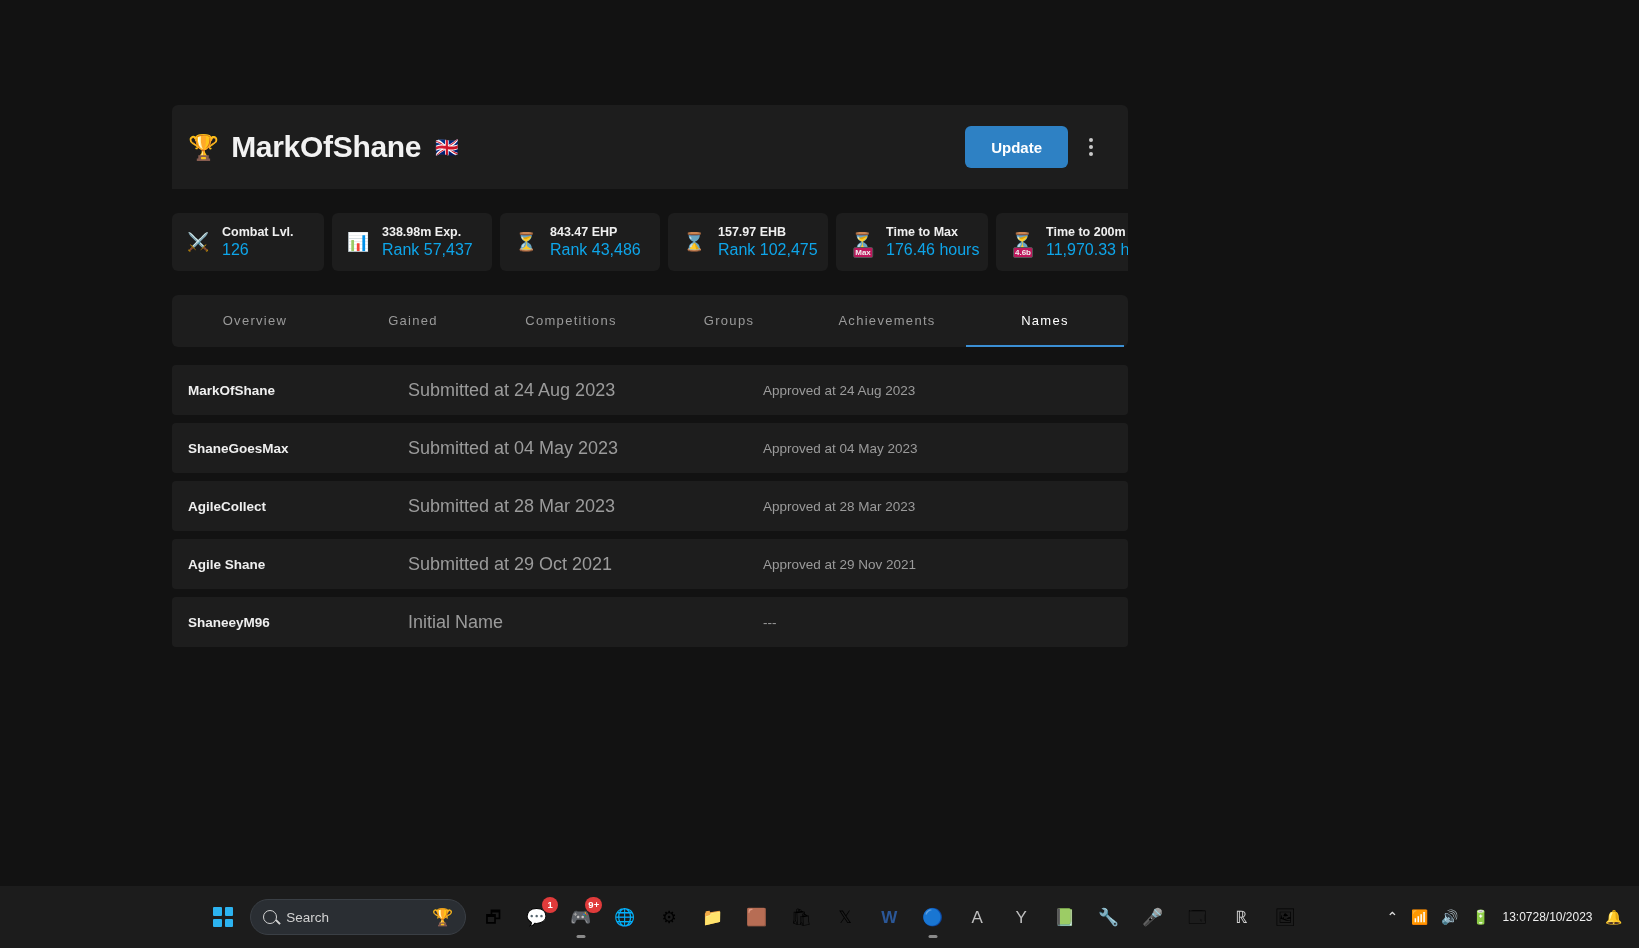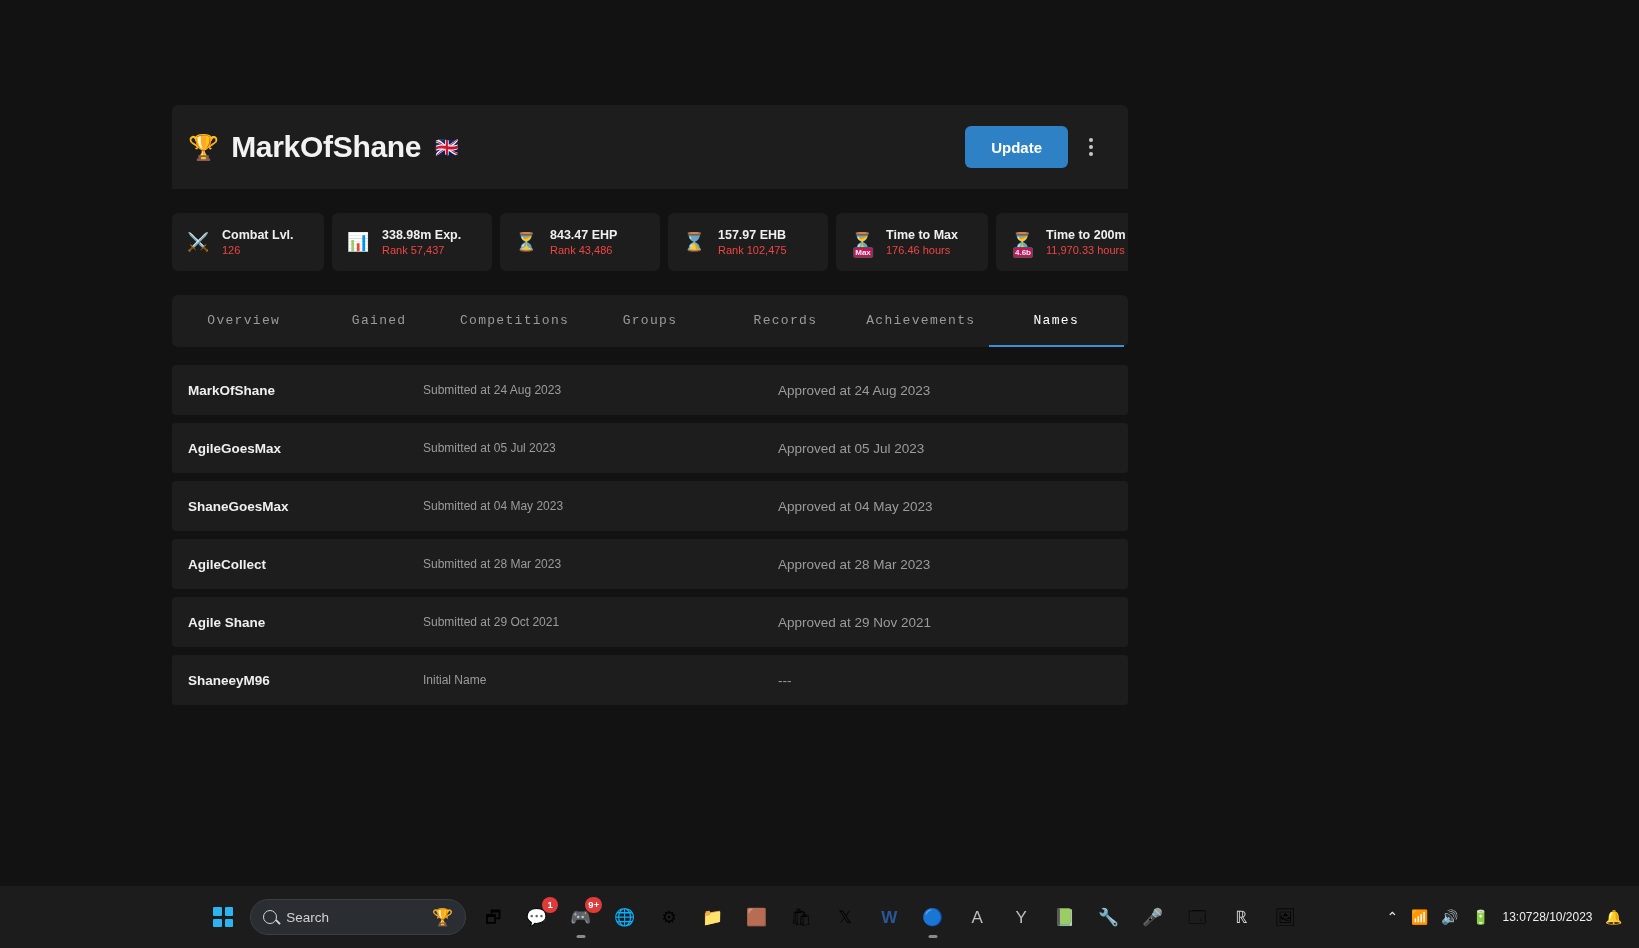--- a/index.html
+++ b/index.html
@@ -106,21 +106,21 @@
     padding: 0 1px;
     line-height: 9px;
     white-space: nowrap;
   }
   .stat-text { display: flex; flex-direction: column; gap: 2px; min-width: 0; }
   .stat-title {
     font-size: 12.5px; font-weight: bold; color: #efefef;
     white-space: nowrap;
   }
   .stat-sub {
-    font-size: 11px; color: #ef4444;
+    font-size: 16px; color: #0ea5e9;
     white-space: nowrap;
   }
 
   
   .tabs-panel {
     background: #1d1d1d;
     border-radius: 6px;
     margin-top: 24px;
     height: 52px;
     display: flex;
@@ -131,21 +131,21 @@
     flex: 1;
     display: flex;
     align-items: center;
     justify-content: center;
     font-size: 13px;
     letter-spacing: 1.3px;
     color: #9a9a9a;
     cursor: pointer;
     border-bottom: 2px solid transparent;
     background: none;
-    font-family: Liberation Mono, monospace;
+    font-family: Liberation Sans, sans-serif;
   }
   .tab.active {
     color: #ffffff;
     border-bottom-color: #3b8fd4;
   }
 
   
   .names-list { margin-top: 18px; display: flex; flex-direction: column; gap: 8px; }
   .name-row {
     background: #1d1d1d;
@@ -157,23 +157,22 @@
   }
   .col-name {
     width: 236px;
     padding-left: 16px;
     font-size: 13.5px;
     font-weight: bold;
     color: #efefef;
   }
   .col-submitted {
     width: 355px;
-    font-size: 12px;
+    font-size: 18px;
     color: #9b9b9b;
-    margin-left: 15px;
   }
   .col-approved {
     flex: 1;
     font-size: 13.5px;
     color: #9b9b9b;
   }
 
   
   .taskbar {
     position: absolute;
@@ -329,35 +328,29 @@
         <span class="stat-sub">11,970.33 hours</span>
       </span>
     </div>
   </div>
 
   <div class="tabs-panel">
     <div class="tab">Overview</div>
     <div class="tab">Gained</div>
     <div class="tab">Competitions</div>
     <div class="tab">Groups</div>
-    <div class="tab">Records</div>
     <div class="tab">Achievements</div>
     <div class="tab active">Names</div>
   </div>
 
   <div class="names-list">
     <div class="name-row">
       <div class="col-name">MarkOfShane</div>
       <div class="col-submitted">Submitted at 24 Aug 2023</div>
       <div class="col-approved">Approved at 24 Aug 2023</div>
-    </div>
-    <div class="name-row">
-      <div class="col-name">AgileGoesMax</div>
-      <div class="col-submitted">Submitted at 05 Jul 2023</div>
-      <div class="col-approved">Approved at 05 Jul 2023</div>
     </div>
     <div class="name-row">
       <div class="col-name">ShaneGoesMax</div>
       <div class="col-submitted">Submitted at 04 May 2023</div>
       <div class="col-approved">Approved at 04 May 2023</div>
     </div>
     <div class="name-row">
       <div class="col-name">AgileCollect</div>
       <div class="col-submitted">Submitted at 28 Mar 2023</div>
       <div class="col-approved">Approved at 28 Mar 2023</div>

